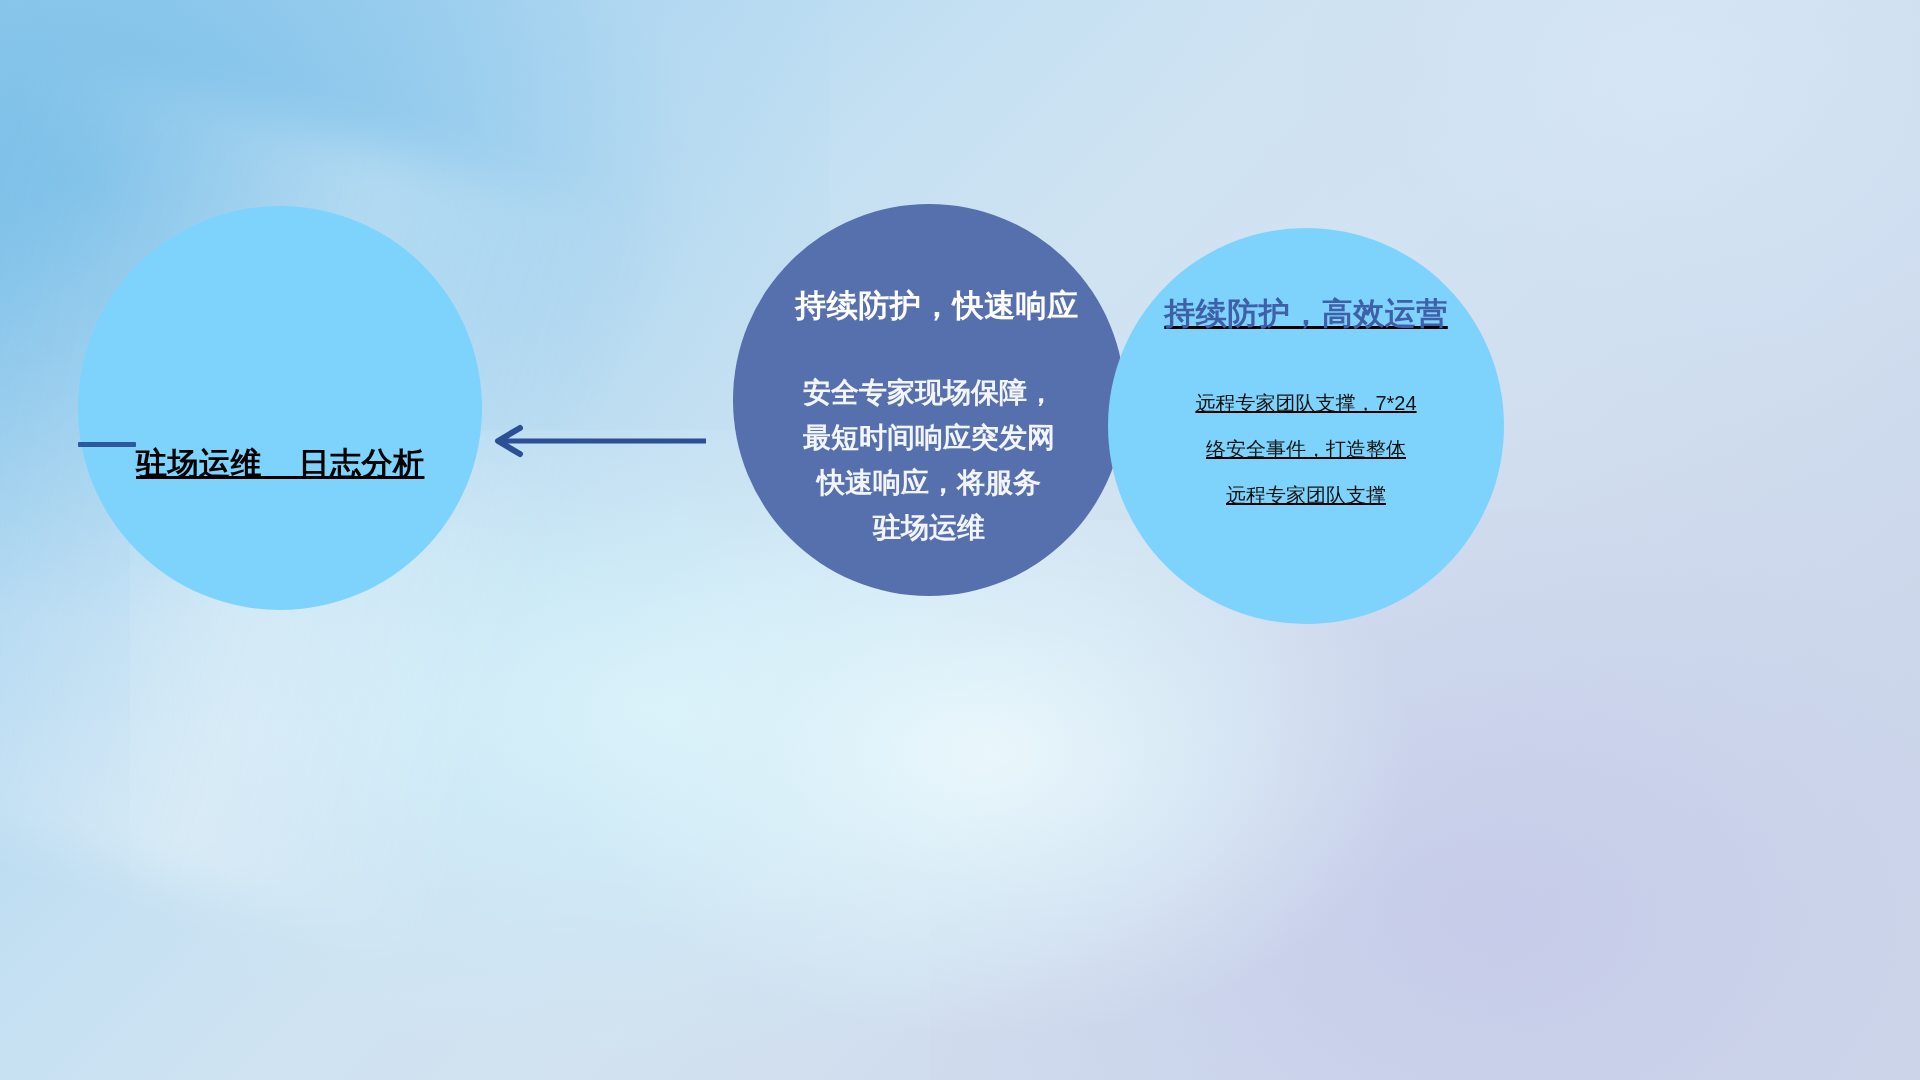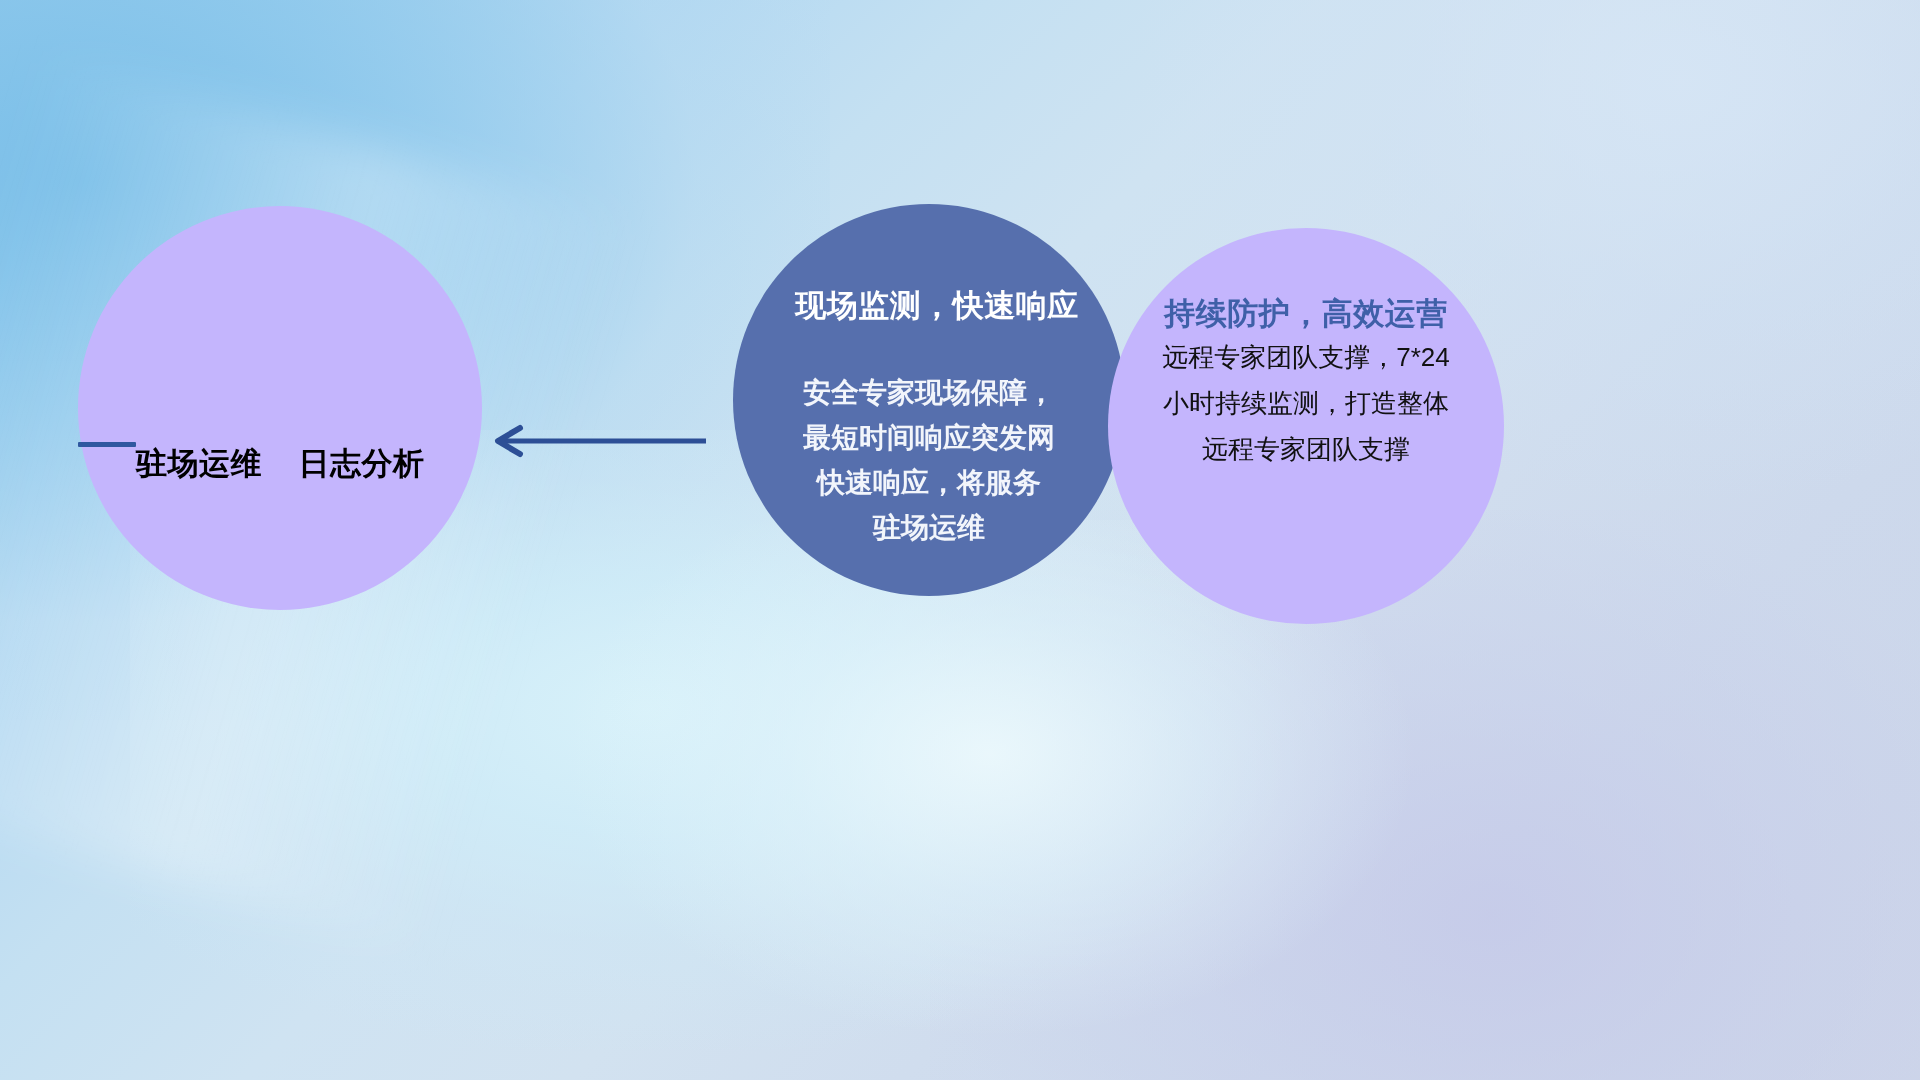--- a/index.html
+++ b/index.html
@@ -111,21 +111,22 @@
     filter: blur(22px);
   }
 
   
   .circle {
     position: absolute;
     border-radius: 50%;
     box-sizing: border-box;
   }
   .circle-white {
-    background: #c4b5fd;
+    background: #7dd3fc;
+    text-decoration: underline;
   }
 
   
   #circle-capabilities {
     left: 78px;
     top: 206px;
     width: 404px;
     height: 404px;
     display: flex;
     align-items: center;
@@ -206,22 +207,23 @@
   }
   #circle-remote .card-title {
     color: #3f60a8;
     font-weight: 700;
     font-size: 31px;
     line-height: 40px;
     letter-spacing: 0.5px;
     white-space: nowrap;
   }
   #circle-remote .card-body {
+    margin-top: 46px;
     color: #111111;
-    font-size: 26px;
+    font-size: 20px;
     line-height: 46px;
     text-align: center;
     width: 348px;
   }
   .body-line { white-space: pre; }
 </style>
 </head>
 <body>
 
 <div id="stage">
@@ -242,31 +244,31 @@
   </div>
 
   <div id="flow-arrow">
     <svg width="216" height="34" viewBox="0 0 216 34" xmlns="http://www.w3.org/2000/svg">
       <line x1="214" y1="17" x2="12" y2="17" stroke="#2d4f96" stroke-width="5"></line>
       <polyline points="28,4 6,17 28,30" fill="none" stroke="#2d4f96" stroke-width="6" stroke-linecap="round" stroke-linejoin="round"></polyline>
     </svg>
   </div>
 
   <div id="circle-onsite" class="circle">
-    <div class="card-title">现场监测，快速响应</div>
+    <div class="card-title">持续防护，快速响应</div>
     <div class="card-body">
       <div class="body-line">安全专家现场保障，</div>
       <div class="body-line">最短时间响应突发网</div>
       <div class="body-line">快速响应，将服务</div>
       <div class="body-line">驻场运维</div>
     </div>
   </div>
 
   <div id="circle-remote" class="circle circle-white">
     <div class="card-title">持续防护，高效运营</div>
     <div class="card-body">
       <div class="body-line">远程专家团队支撑，7*24</div>
-      <div class="body-line">小时持续监测，打造整体</div>
+      <div class="body-line">络安全事件，打造整体</div>
       <div class="body-line">远程专家团队支撑</div>
     </div>
   </div>
 
 </div>
 
 </body></html>

